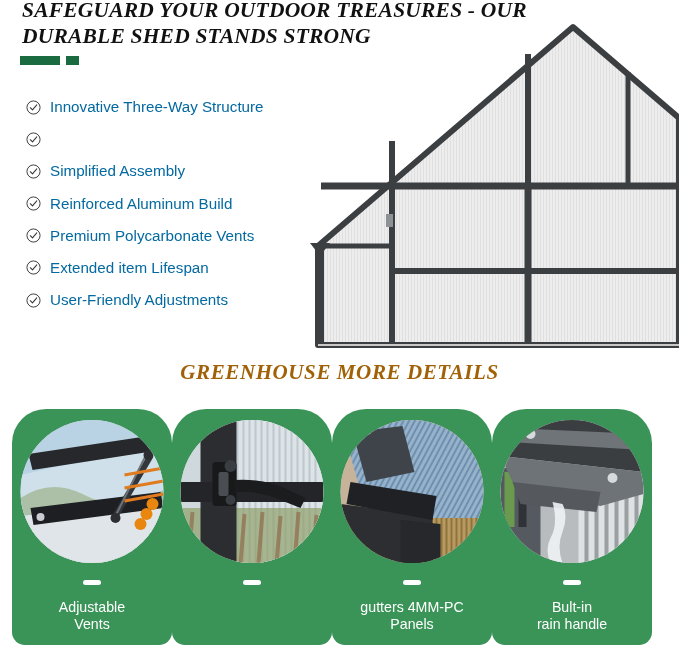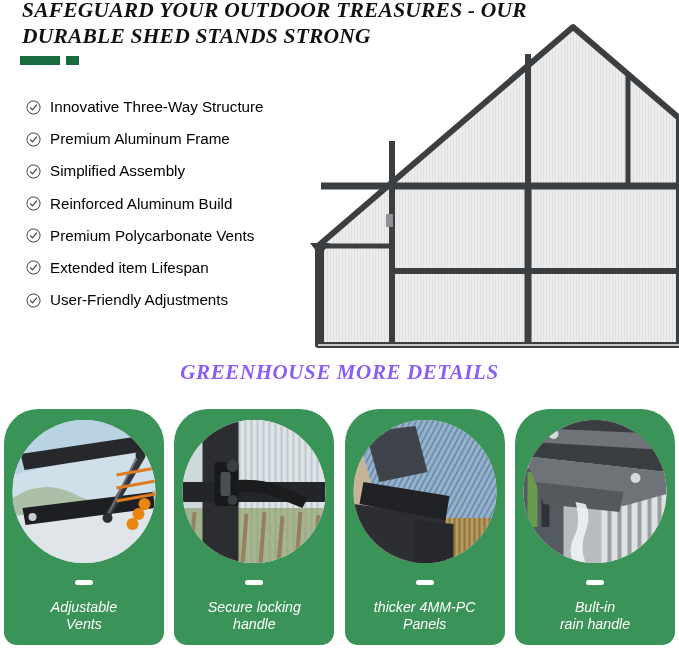--- a/index.html
+++ b/index.html
@@ -76,21 +76,21 @@
     height: 15px;
     flex: 0 0 15px;
     margin-right: 9px;
     display: block;
   }
   .check-icon svg { display: block; }
   .feature-text {
     font-family: "Liberation Sans", sans-serif;
     font-size: 15.2px;
     line-height: 18px;
-    color: #000000;
+    color: #0369a1;
     white-space: nowrap;
   }
 
   
   #greenhouse {
     position: absolute;
     left: 300px;
     top: 10px;
     width: 379px;
     height: 345px;
@@ -102,35 +102,34 @@
     position: absolute;
     left: 0;
     top: 360px;
     width: 679px;
     text-align: center;
     font-family: "Liberation Serif", "DejaVu Serif", serif;
     font-weight: bold;
     font-style: italic;
     font-size: 21px;
     letter-spacing: 0.6px;
-    color: #8b5cf6;
+    color: #a16207;
   }
 
   
   #cards {
     position: absolute;
     left: 0;
     top: 409px;
     width: 679px;
     height: 238px;
     display: flex;
-    justify-content: space-between;
-    padding: 0 4px;
+    justify-content: flex-start;
+    padding: 0 12px;
     box-sizing: border-box;
-    font-style: italic;
   }
   .detail-card {
     position: relative;
     width: 160px;
     height: 236px;
     background: #3a9457;
     border-radius: 34px 34px 13px 13px;
     overflow: hidden;
     flex: 0 0 160px;
   }
@@ -193,21 +192,20 @@
       </span>
       <span class="feature-text">Innovative Three-Way Structure</span>
     </div>
     <div class="feature-row">
       <span class="check-icon">
         <svg viewBox="0 0 16 16" width="15" height="15">
             <circle cx="8" cy="8" r="7" fill="none" stroke="#333" stroke-width="1"></circle>
             <path d="M4.6 8.2 L6.9 10.6 L11.5 5.2" fill="none" stroke="#333" stroke-width="1.1" stroke-linecap="round" stroke-linejoin="round"></path>
           </svg>
       </span>
-      <span class="feature-text">Premium Aluminum Frame</span>
     </div>
     <div class="feature-row">
       <span class="check-icon">
         <svg viewBox="0 0 16 16" width="15" height="15">
             <circle cx="8" cy="8" r="7" fill="none" stroke="#333" stroke-width="1"></circle>
             <path d="M4.6 8.2 L6.9 10.6 L11.5 5.2" fill="none" stroke="#333" stroke-width="1.1" stroke-linecap="round" stroke-linejoin="round"></path>
           </svg>
       </span>
       <span class="feature-text">Simplified Assembly</span>
     </div>
@@ -347,22 +345,20 @@
         <rect x="20" y="0" width="36" height="143" fill="#2b2d30"></rect>
         <rect x="0" y="62" width="143" height="20" fill="#232528"></rect>
         <rect x="32" y="42" width="24" height="44" rx="3" fill="#17191b"></rect>
         <rect x="38" y="52" width="10" height="24" rx="2" fill="#4a4d51"></rect>
         <path d="M54 60 Q84 58 108 70 L125 78 L120 88 L100 80 Q78 70 54 72 Z" fill="#1a1c1e"></path>
         <circle cx="50" cy="46" r="6" fill="#3a3d41"></circle>
         <circle cx="50" cy="80" r="5" fill="#3a3d41"></circle>
       </svg>
     </div>
     <div class="card-divider"></div>
-    <div class="card-label">Secure locking
-handle</div>
   </div>
 
   <div class="detail-card">
     <div class="card-photo">
       <svg viewBox="0 0 143 143" width="143" height="143" xmlns="http://www.w3.org/2000/svg">
         <defs>
           <pattern id="ribs" width="5" height="6" patternUnits="userSpaceOnUse" patternTransform="rotate(28)">
             <rect width="5" height="6" fill="#97b3cc"></rect>
             <rect x="0" width="2" height="6" fill="#6e90ae"></rect>
           </pattern>
@@ -375,21 +371,21 @@
         <path d="M0 0 L143 0 L143 143 L40 143 Z" fill="url(#ribs)"></path>
         <path d="M0 98 L143 98 L143 143 L0 143 Z" fill="url(#ribs2)"></path>
         <path d="M0 84 L92 96 L92 143 L0 143 Z" fill="#2c2e31"></path>
         <path d="M12 12 L62 6 L74 52 L26 62 Z" fill="#3e4449"></path>
         <path d="M10 62 L96 76 L92 100 L6 84 Z" fill="#1f2124"></path>
         <path d="M60 100 L100 104 L100 143 L60 143 Z" fill="#26282b"></path>
         <path d="M18 10 L30 8 L30 14 L18 16 Z" fill="#ffffff" opacity="0.7"></path>
       </svg>
     </div>
     <div class="card-divider"></div>
-    <div class="card-label">thicker 4MM-PC
+    <div class="card-label">gutters 4MM-PC
 Panels</div>
   </div>
 
   <div class="detail-card">
     <div class="card-photo">
       <svg viewBox="0 0 143 143" width="143" height="143" xmlns="http://www.w3.org/2000/svg">
         <rect width="143" height="143" fill="#b9bcbf"></rect>
         <rect x="78" y="60" width="65" height="83" fill="#dfe2e4"></rect>
         <g opacity="0.85">
           <rect x="84" y="60" width="4" height="83" fill="#8f9396"></rect>

